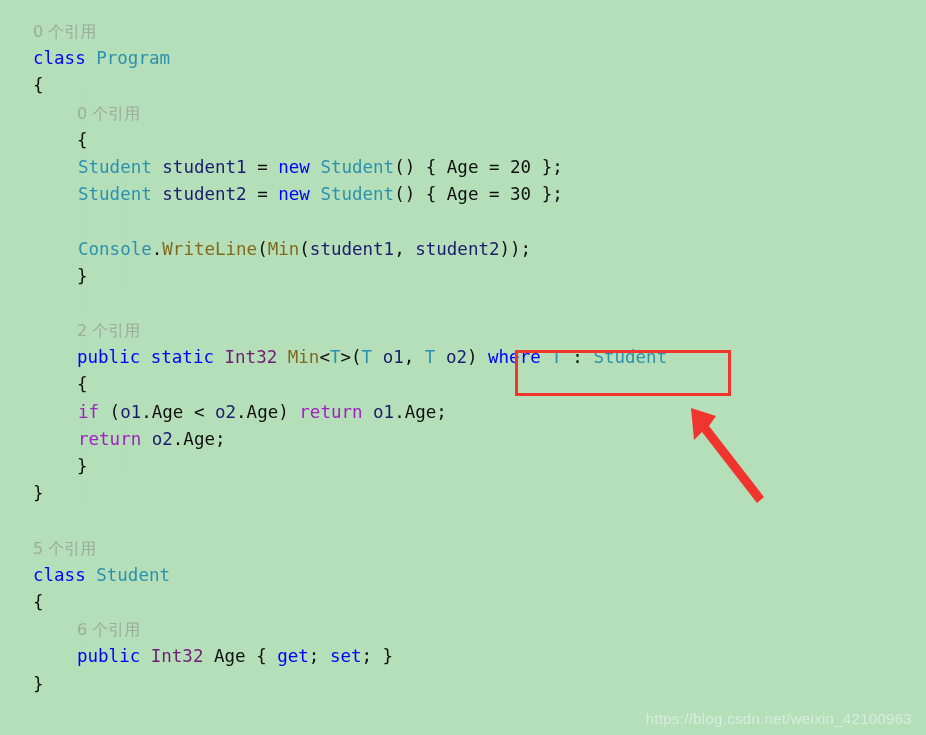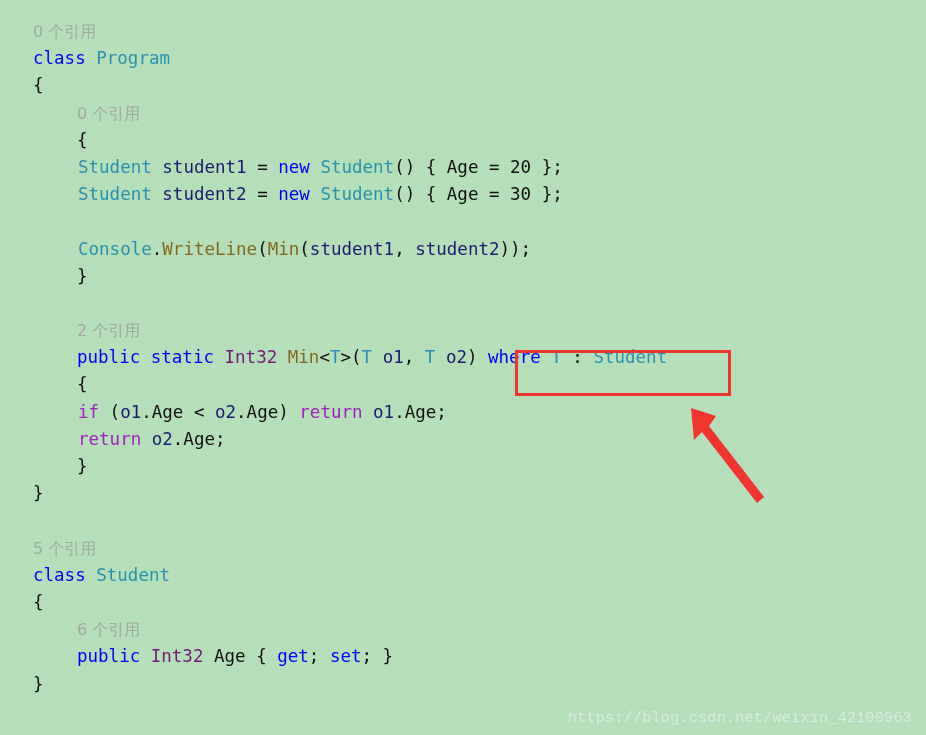--- a/index.html
+++ b/index.html
@@ -85,21 +85,21 @@
     height: 46px;
     border: 3px solid #f0352e;
     background: transparent;
   }
 
   
   #watermark {
     position: absolute;
     right: 14px;
     bottom: 8px;
-    font-family: Liberation Mono, monospace;
+    font-family: Liberation Sans, sans-serif;
     font-size: 15px;
     color: #d7ece0;
     letter-spacing: .3px;
   }
 </style>
 </head>
 <body>
 
 <div id="editor">
 

